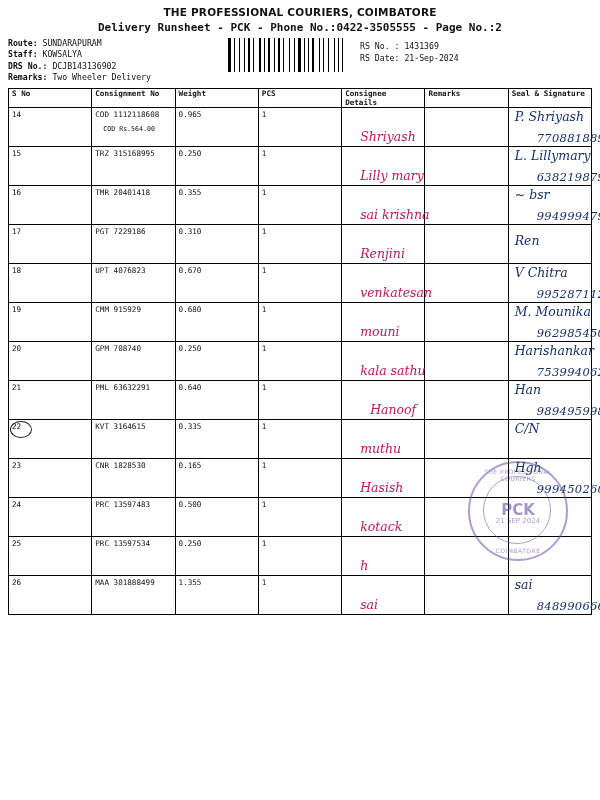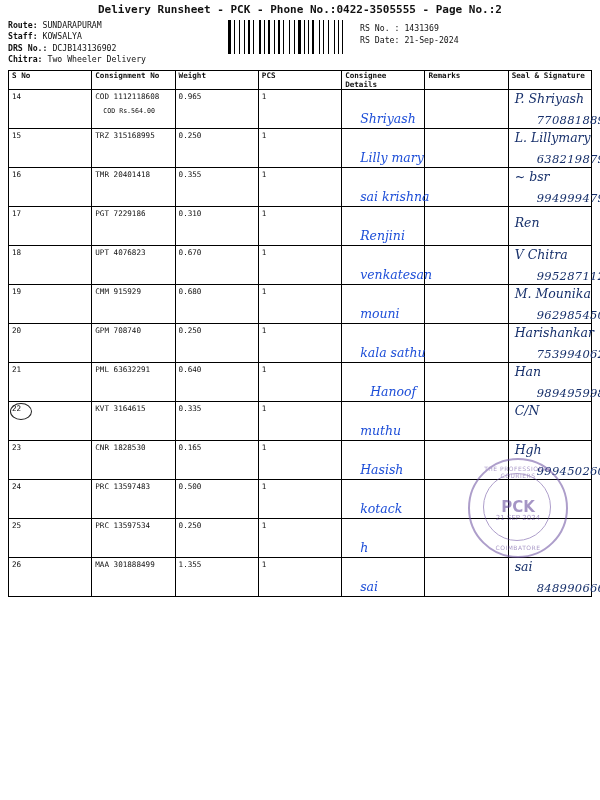--- a/index.html
+++ b/index.html
@@ -112,21 +112,21 @@
     top: 1px;
     width: 20px;
     height: 15px;
     border: 1.2px solid #222;
     border-radius: 50%;
   }
   .hw {
     font-family: "DejaVu Serif", serif;
     font-style: italic;
     font-size: 12.5px;
-    color: #1d4ed8;
+    color: #be185d;
     position: absolute;
     white-space: nowrap;
   }
   .hw.sig {
     color: #17306b;
   }
   .hw.num {
     font-family: "DejaVu Serif", serif;
     font-style: italic;
     font-size: 11.5px;
@@ -184,31 +184,32 @@
     top: 54px;
     left: 0;
     font-size: 7px;
   }
 </style>
 </head>
 <body>
 
 <div class="page">
 
+  <div class="title">THE PROFESSIONAL COURIERS, COIMBATORE</div>
   <div class="subtitle">Delivery Runsheet - PCK - Phone No.:0422-3505555 - Page No.:2</div>
 
   <div class="headerblock">
     <div class="meta-left">
       <div><span class="lbl">Route:</span>
         <span>SUNDARAPURAM</span></div>
       <div><span class="lbl">Staff:</span>
         <span>KOWSALYA</span></div>
       <div><span class="lbl">DRS No.:</span>
         <span>DCJB143136902</span></div>
-      <div><span class="lbl">Chitra:</span>
+      <div><span class="lbl">Remarks:</span>
         <span>Two Wheeler Delivery</span></div>
     </div>
 
     <div class="barcode" id="barcode">
         <i style="width:3px"></i>
         <i style="width:1px;background:transparent"></i>
         <i style="width:1px"></i>
         <i style="width:2px;background:transparent"></i>
         <i style="width:1px"></i>
         <i style="width:3px;background:transparent"></i>

